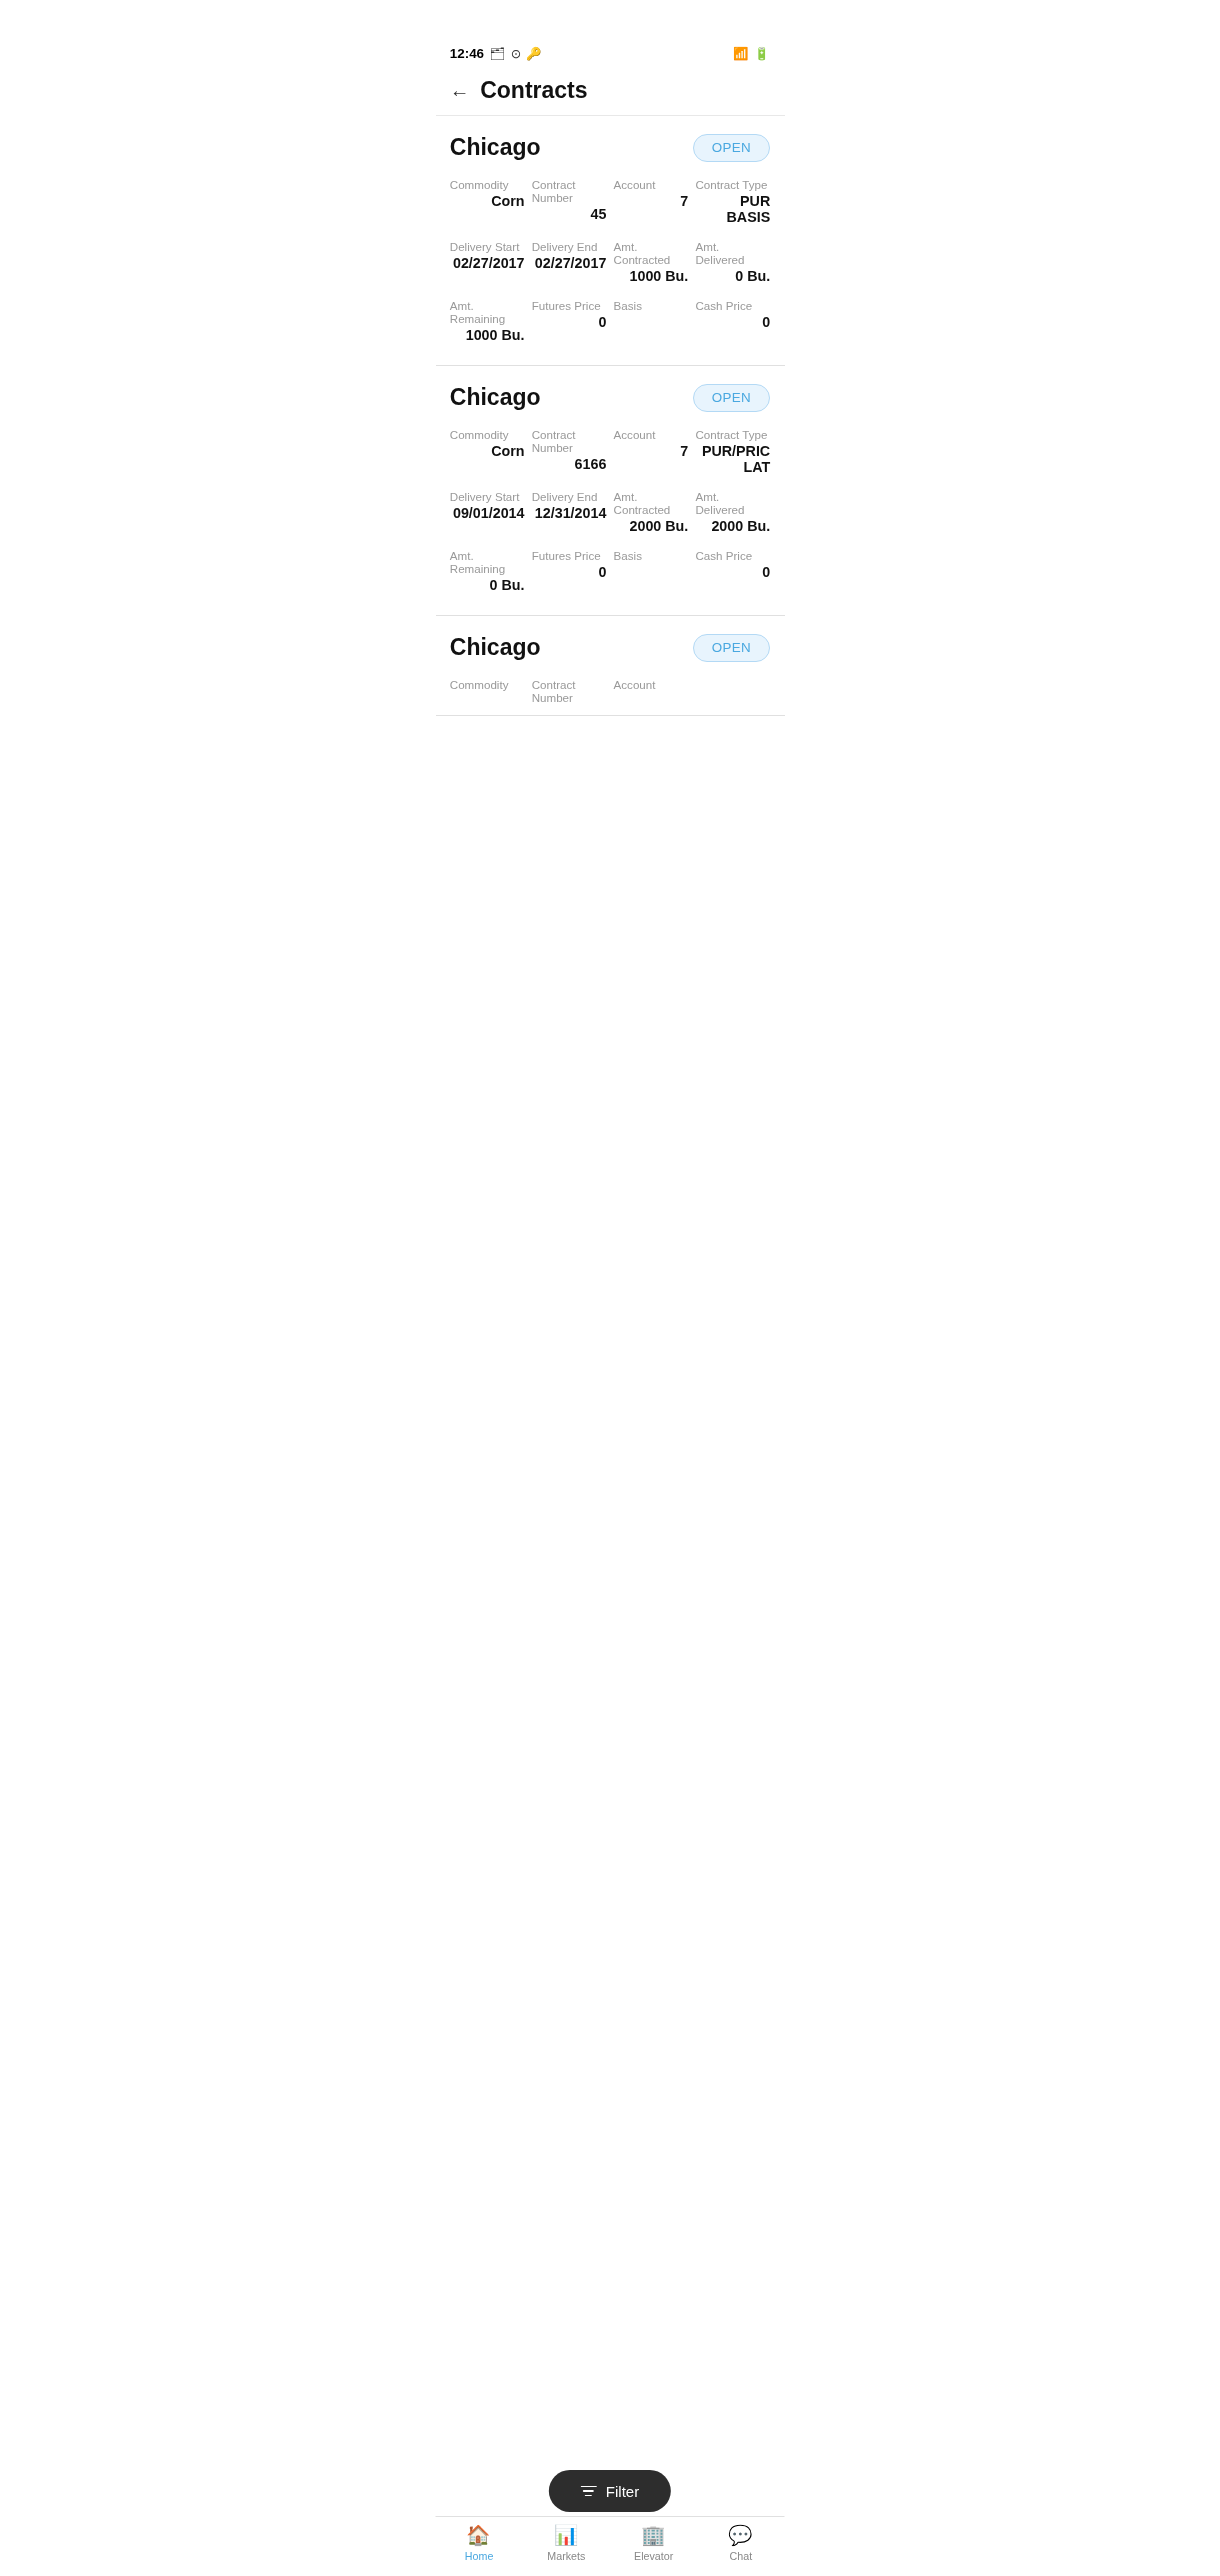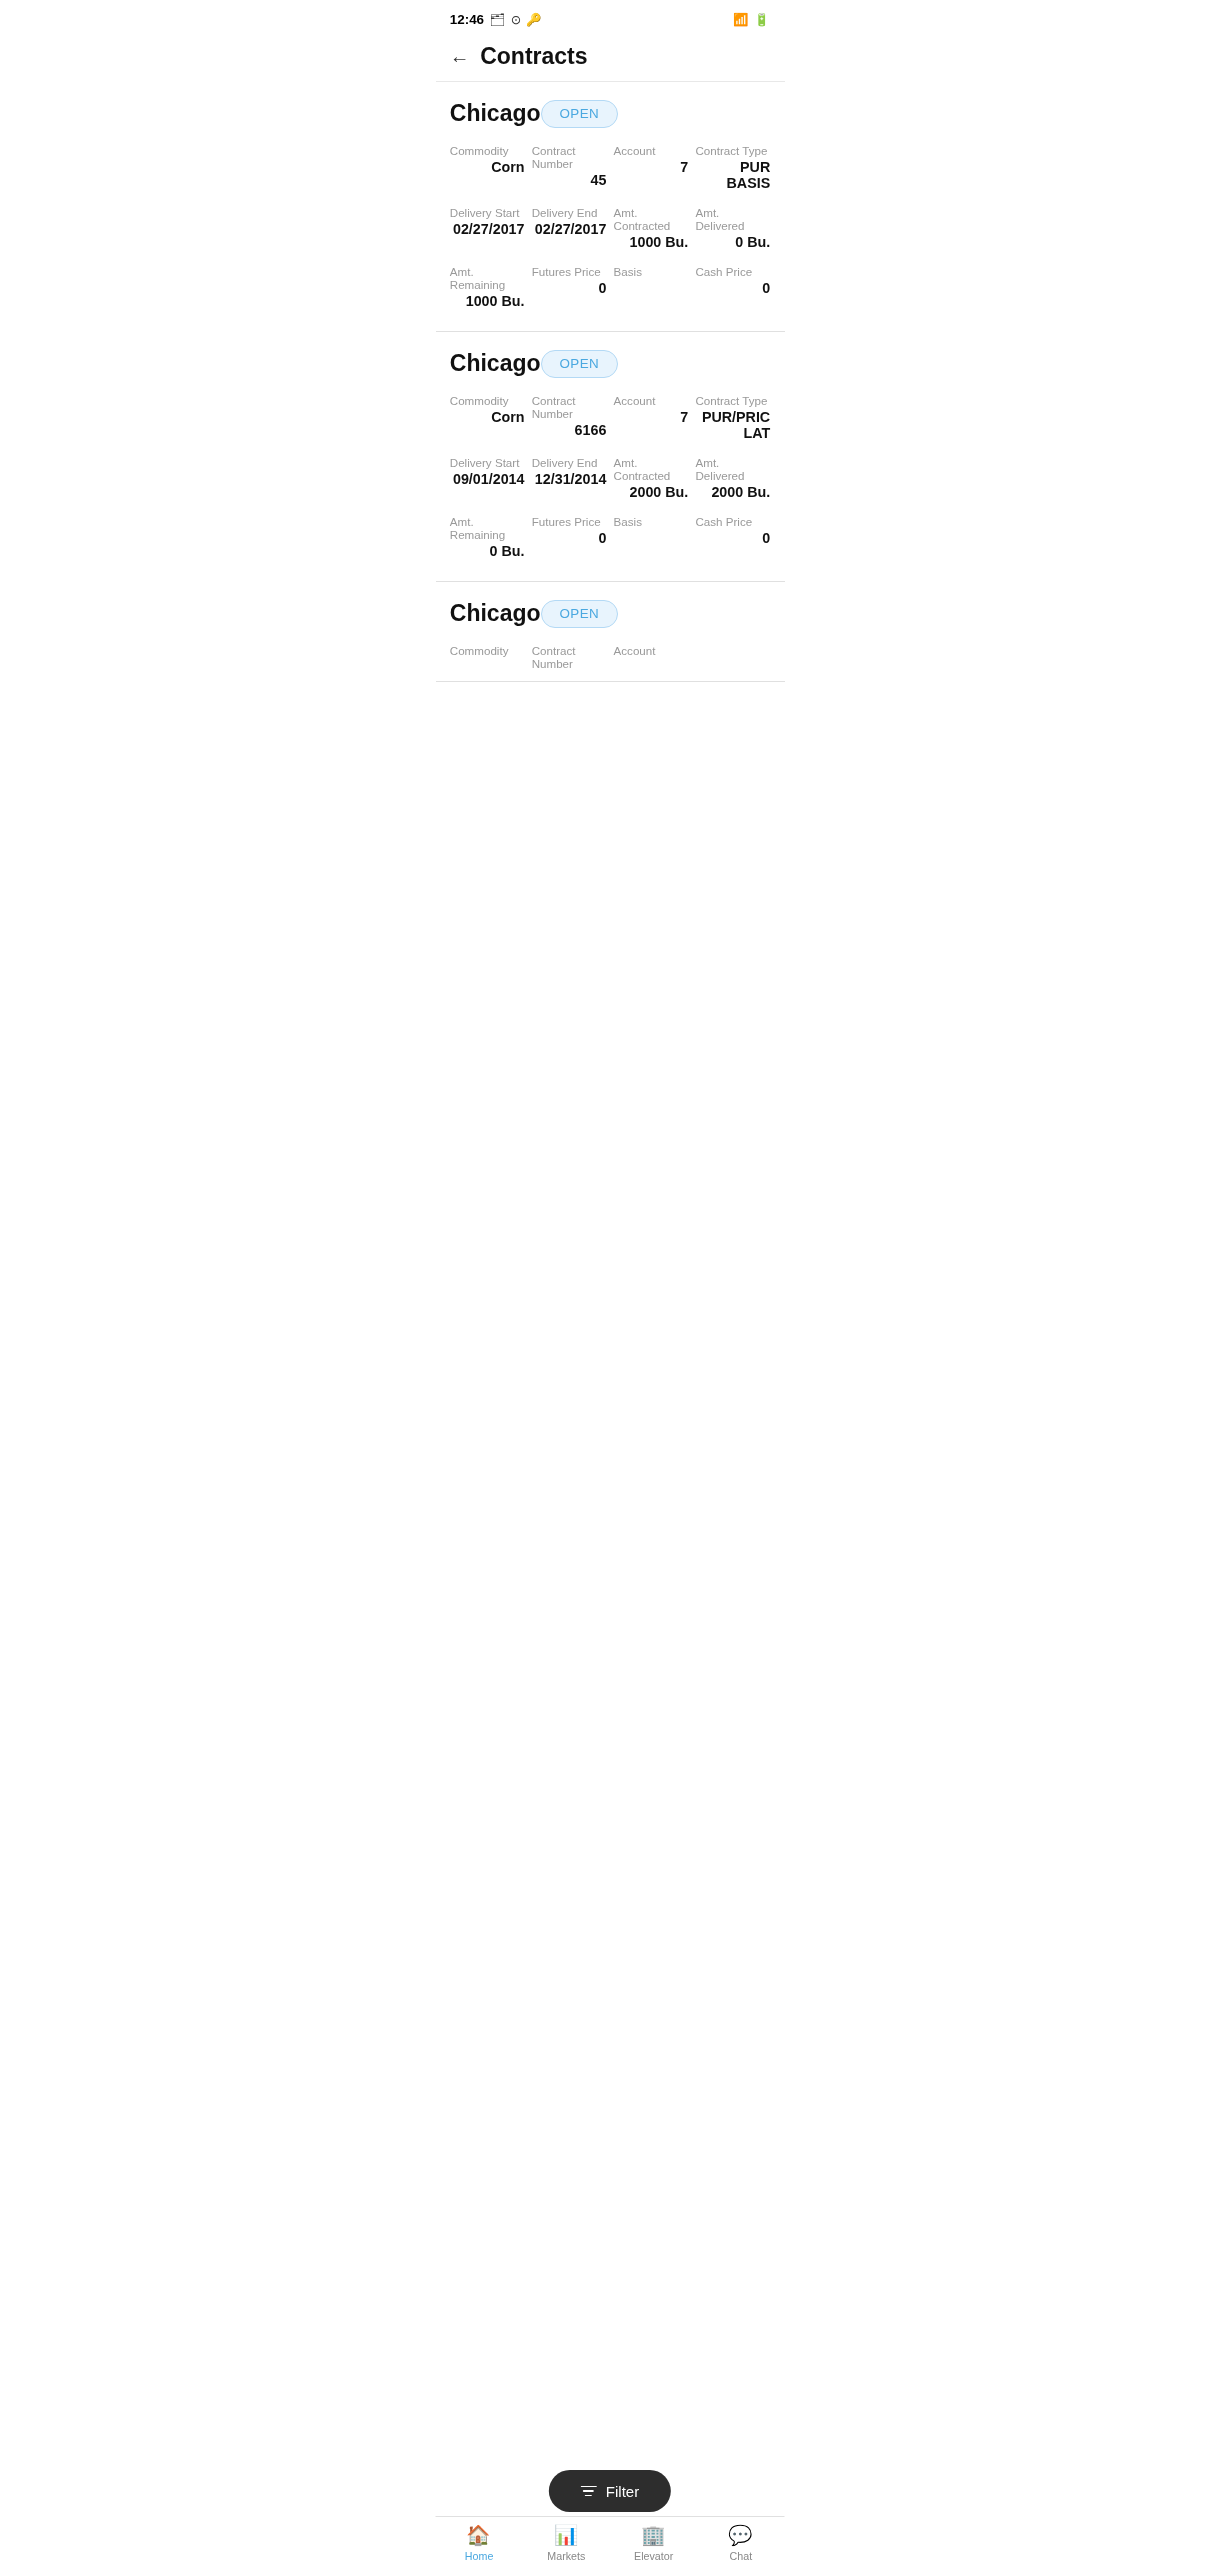--- a/index.html
+++ b/index.html
@@ -14,20 +14,21 @@
       overflow-x: hidden;
     }
 
     
     .status-bar {
       display: flex;
       justify-content: space-between;
       align-items: center;
       padding: 7.2px 14.3px 3.6px;
       height: 36px;
+      margin-top: 34px;
     }
     .status-time {
       font-size: 13.4px;
       font-weight: 600;
       color: #000;
     }
     .status-icons {
       display: flex;
       gap: 5.4px;
       align-items: center;
@@ -69,20 +70,21 @@
       padding-bottom: 72px;
     }
 
     
     .contract-card {
       padding: 18px 14.3px 21.5px;
       border-bottom: 0.9px solid #e0e0e0;
     }
     .card-header {
       display: flex;
+      justify-content: space-between;
       align-items: center;
       margin-bottom: 16px;
     }
     .location-name {
       font-size: 23px;
       font-weight: 700;
       color: #111;
     }
     .open-badge {
       background: #e8f4fd;

